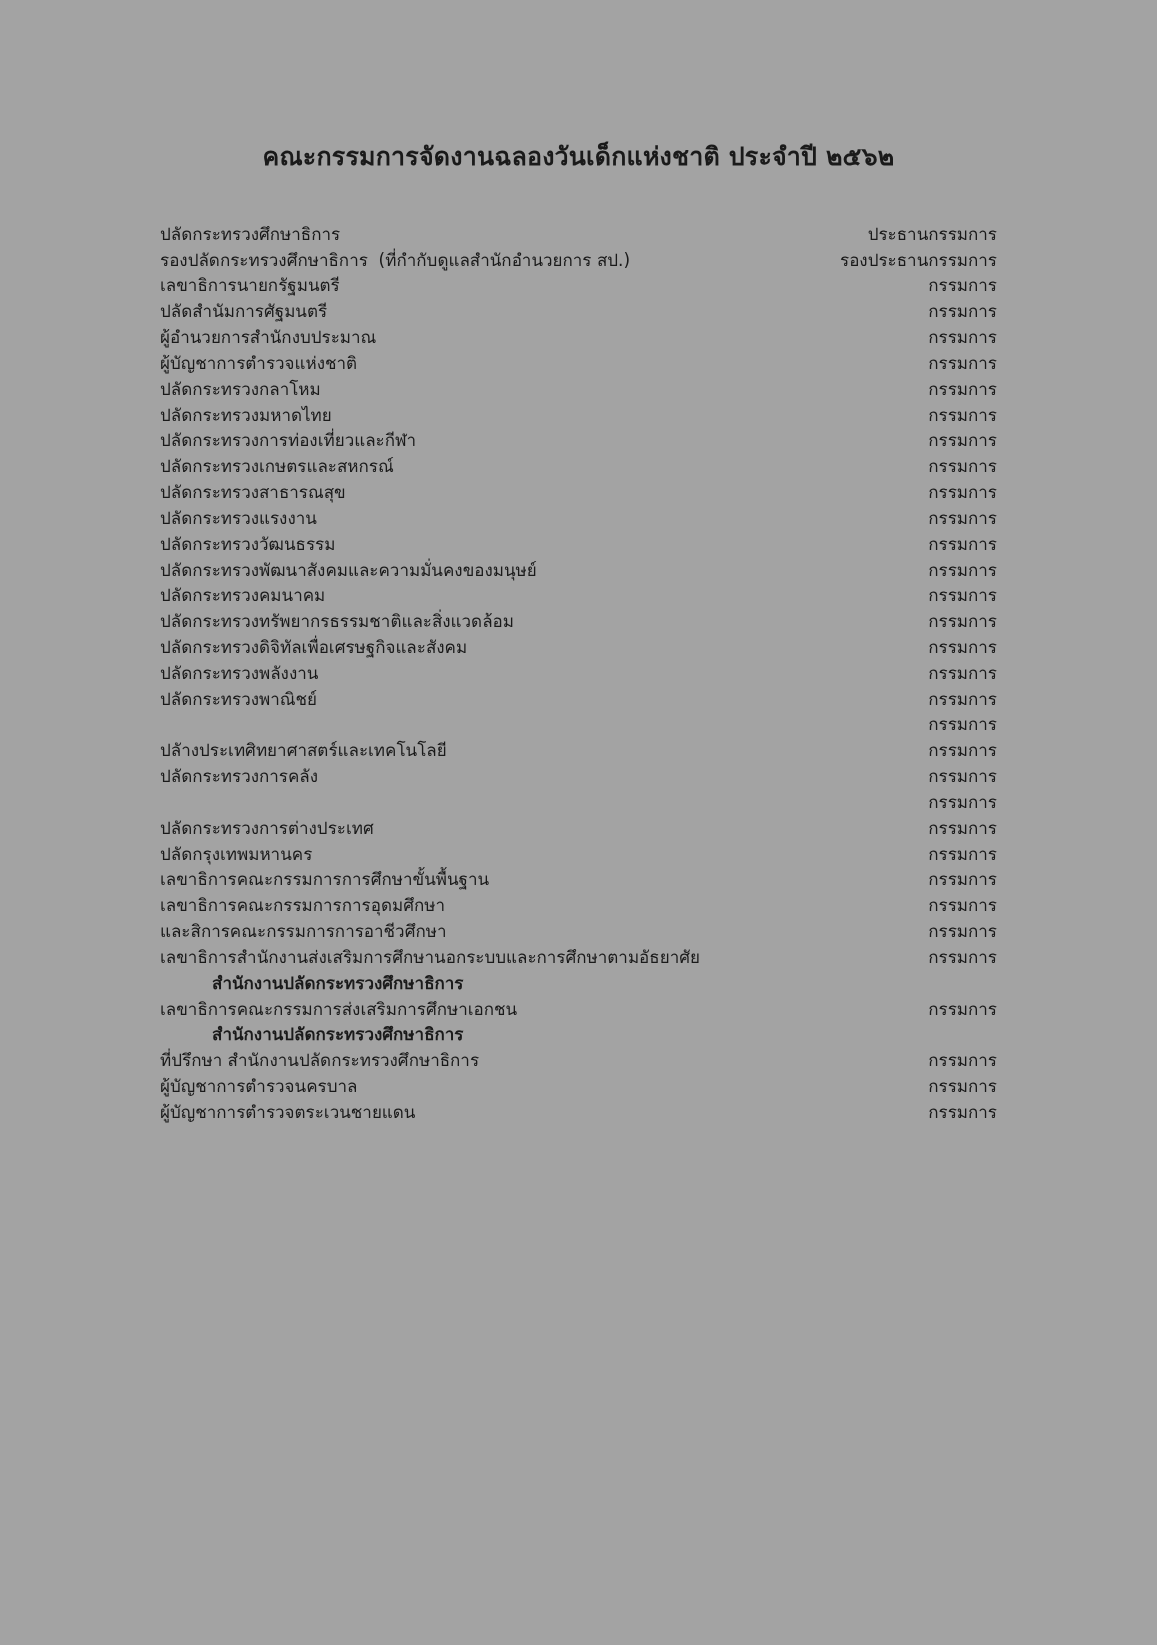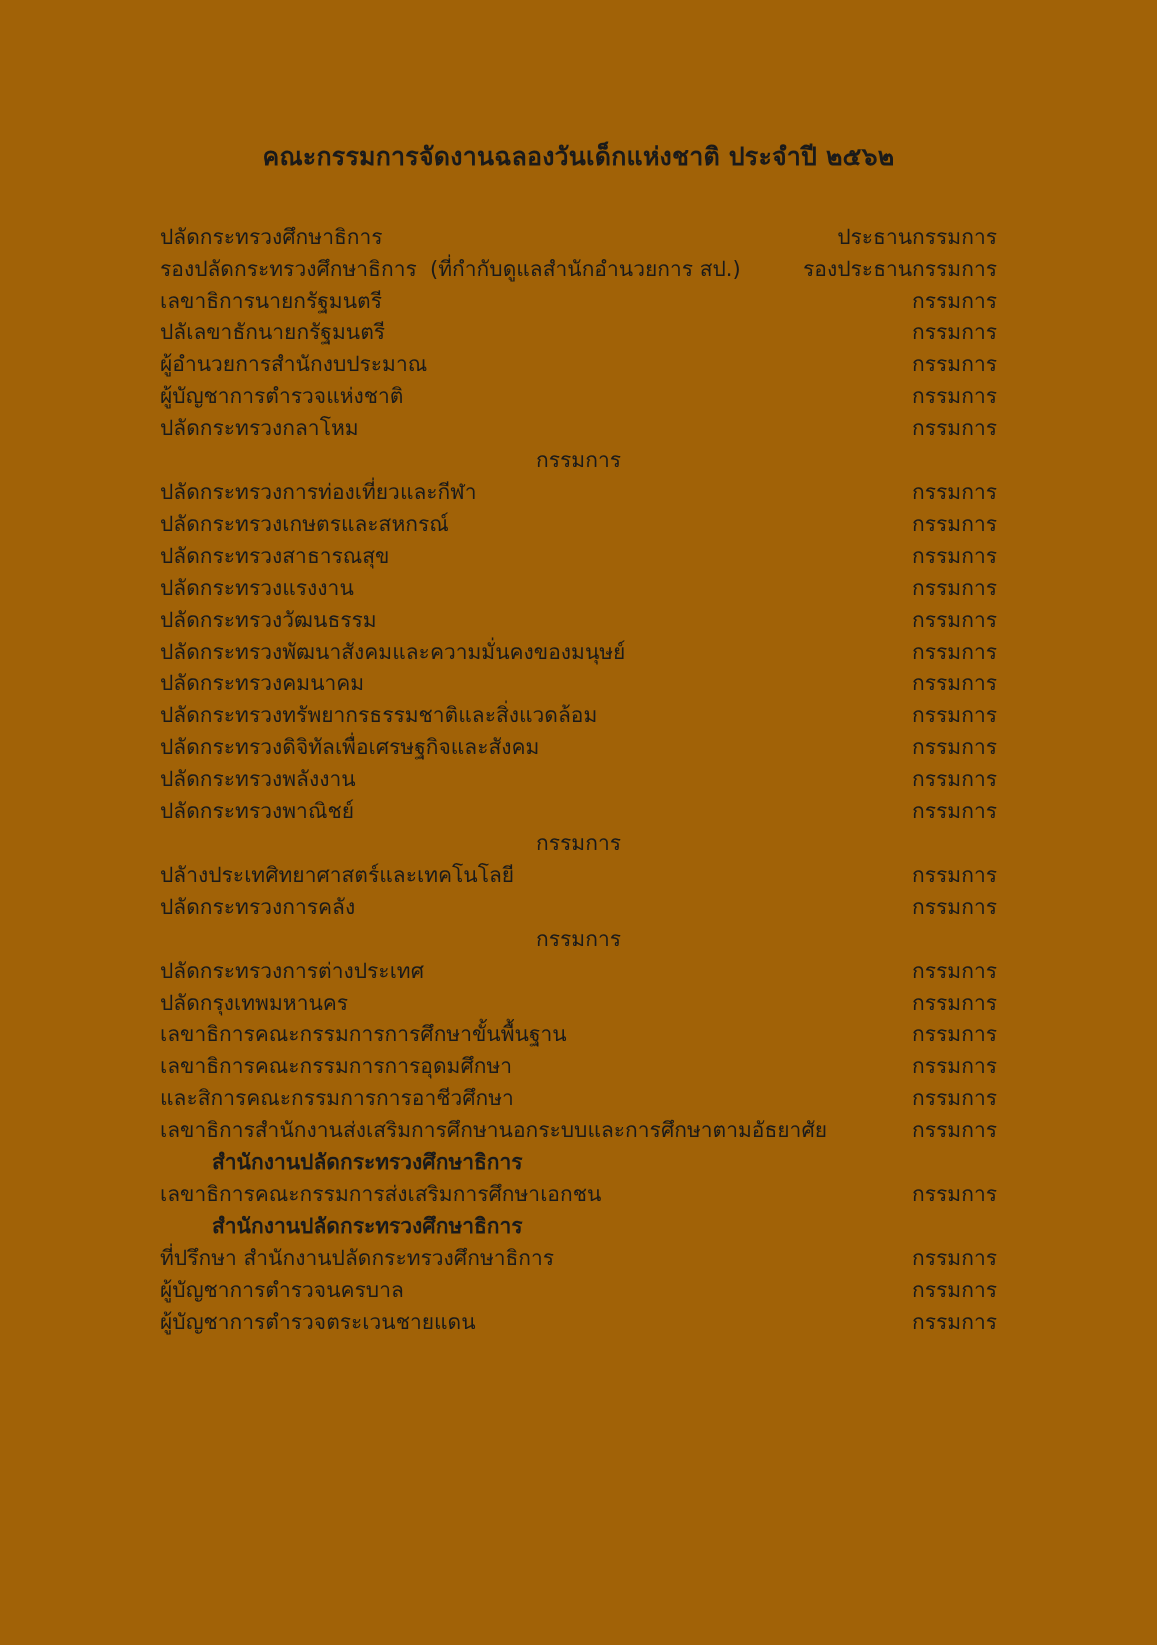--- a/index.html
+++ b/index.html
@@ -11,39 +11,39 @@
     width: 1157px;
     min-height: 1645px;
     font-family: "DejaVu Sans", sans-serif;
     color: #1a1a1a;
   }
   .page {
     width: 1157px;
     min-height: 1645px;
     box-sizing: border-box;
     padding: 140px 160px 60px 160px;
-    background: #a16207;
+    background: #a3a3a3;
   }
   .doc-title {
     text-align: center;
     font-size: 25px;
     font-weight: bold;
     letter-spacing: 0.2px;
     margin: 0 0 48px 0;
     line-height: 1.35;
   }
   .roster {
     display: block;
   }
   .entry {
     display: flex;
     align-items: baseline;
-    justify-content: center;
+    justify-content: flex-end;
     gap: 20px;
-    font-size: 21px;
+    font-size: 17px;
     line-height: 1.52;
     padding: 0;
   }
   .entry .position {
     flex: 1 1 auto;
     white-space: pre-wrap;
   }
   .entry .role {
     flex: 0 0 auto;
     text-align: right;
@@ -71,36 +71,37 @@
       </div>
       <div class="entry">
         <span class="position">รองปลัดกระทรวงศึกษาธิการ  (ที่กำกับดูแลสำนักอำนวยการ สป.)</span>
         <span class="role">รองประธานกรรมการ</span>
       </div>
       <div class="entry">
         <span class="position">เลขาธิการนายกรัฐมนตรี</span>
         <span class="role">กรรมการ</span>
       </div>
       <div class="entry">
-        <span class="position">ปลัเลขาธักนายกรัฐมนตรี</span>
+        <span class="position">ปลัดสำนัมการศัฐมนตรี</span>
         <span class="role">กรรมการ</span>
       </div>
       <div class="entry">
         <span class="position">ผู้อำนวยการสำนักงบประมาณ</span>
         <span class="role">กรรมการ</span>
       </div>
       <div class="entry">
         <span class="position">ผู้บัญชาการตำรวจแห่งชาติ</span>
         <span class="role">กรรมการ</span>
       </div>
       <div class="entry">
         <span class="position">ปลัดกระทรวงกลาโหม</span>
         <span class="role">กรรมการ</span>
       </div>
       <div class="entry">
+        <span class="position">ปลัดกระทรวงมหาดไทย</span>
         <span class="role">กรรมการ</span>
       </div>
       <div class="entry">
         <span class="position">ปลัดกระทรวงการท่องเที่ยวและกีฬา</span>
         <span class="role">กรรมการ</span>
       </div>
       <div class="entry">
         <span class="position">ปลัดกระทรวงเกษตรและสหกรณ์</span>
         <span class="role">กรรมการ</span>
       </div>

